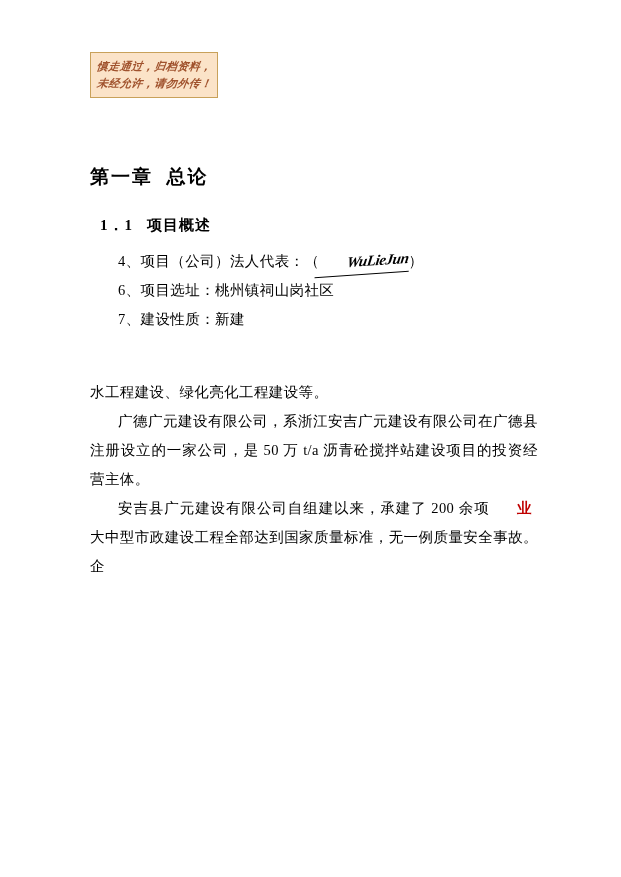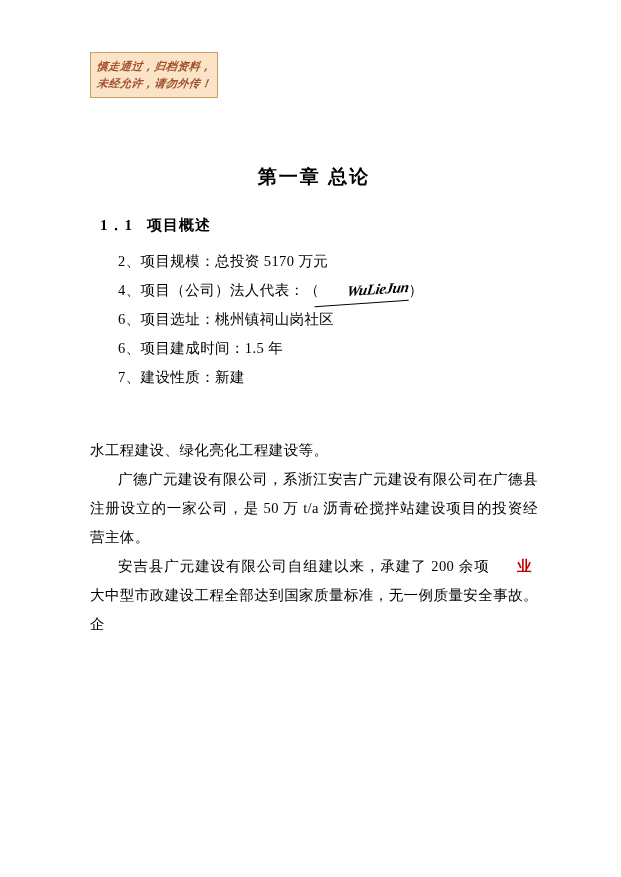--- a/index.html
+++ b/index.html
@@ -38,24 +38,24 @@
     line-height: 17px;
     color: #a0522d;
     font-style: italic;
     font-weight: bold;
     letter-spacing: 0.5px;
     white-space: nowrap;
     text-align: center;
     transform: skewX(-8deg);
   }
   h1.chapter-title {
-    font-family: Liberation Sans, sans-serif;
+    font-family: Liberation Mono, monospace;
     font-size: 19px;
     font-weight: bold;
-    text-align: center;
+    text-align: left;
     margin: 0 0 26px 0;
     letter-spacing: 2px;
   }
   h2.section-heading {
     font-size: 15px;
     font-weight: bold;
     margin: 8px 0 12px 0;
     padding-left: 10px;
     letter-spacing: 1px;
   }
@@ -125,26 +125,24 @@
       <div class="stamp-line">慎走通过，归档资料，</div>
       <div class="stamp-line">未经允许，请勿外传！</div>
     </div>
 
     <h1 class="chapter-title">第一章    总论</h1>
 
     <h2 class="section-heading">
       <span class="num">1．1</span><span>项目概述</span>
     </h2>
 
-    <p class="item">2、项目规模：总投资 5170 万元</p>
     <p class="item">
       <span>4、项目（公司）法人代表：（</span><span class="sig">WuLieJun</span><span>）</span>
     </p>
     <p class="item">6、项目选址：桃州镇祠山岗社区</p>
-    <p class="item">6、项目建成时间：1.5 年</p>
     <p class="item">7、建设性质：新建</p>
     <p class="item cont">水工程建设、绿化亮化工程建设等。</p>
 
 
     <p class="para">广德广元建设有限公司，系浙江安吉广元建设有限公司在广德县注册设立的一家公司，是 50 万 t/a 沥青砼搅拌站建设项目的投资经营主体。</p>
     <p class="para last-line">
       <span class="red-mark">业</span><span>安吉县广元建设有限公司自组建以来，承建了 200 余项大中型市政建设工程全部达到国家质量标准，无一例质量安全事故。企</span>
     </p>
 
   </div>

